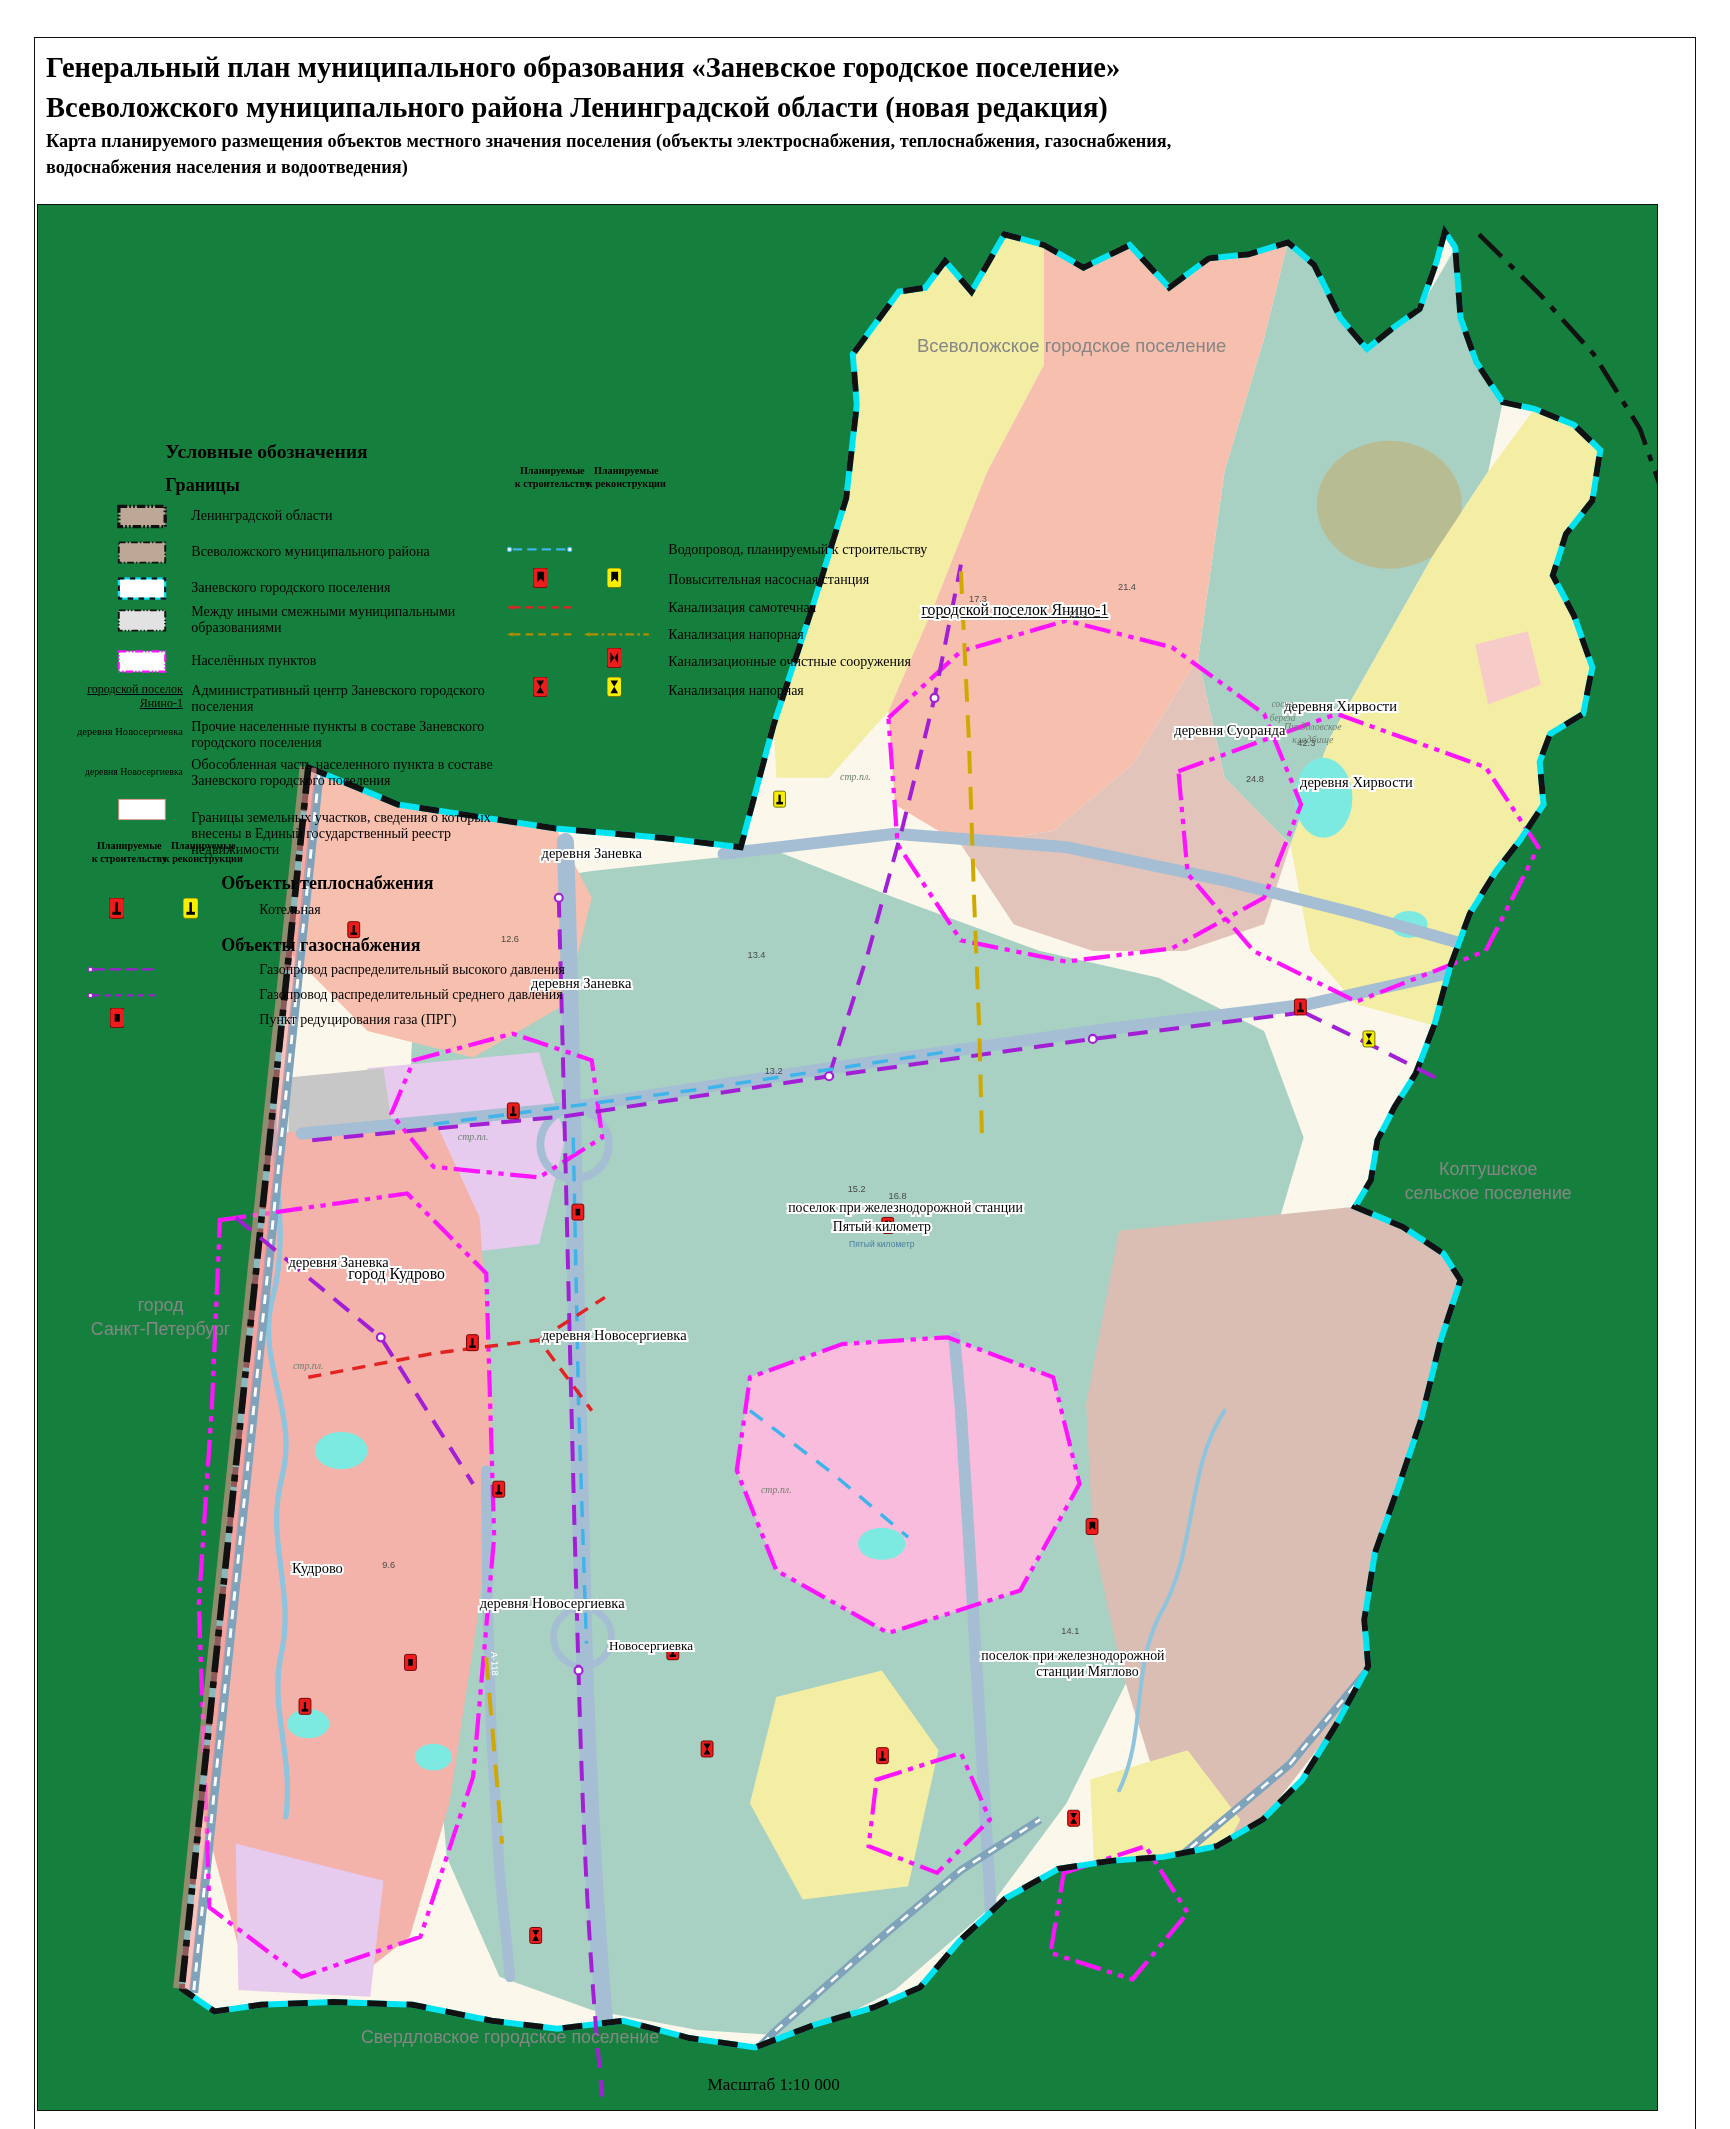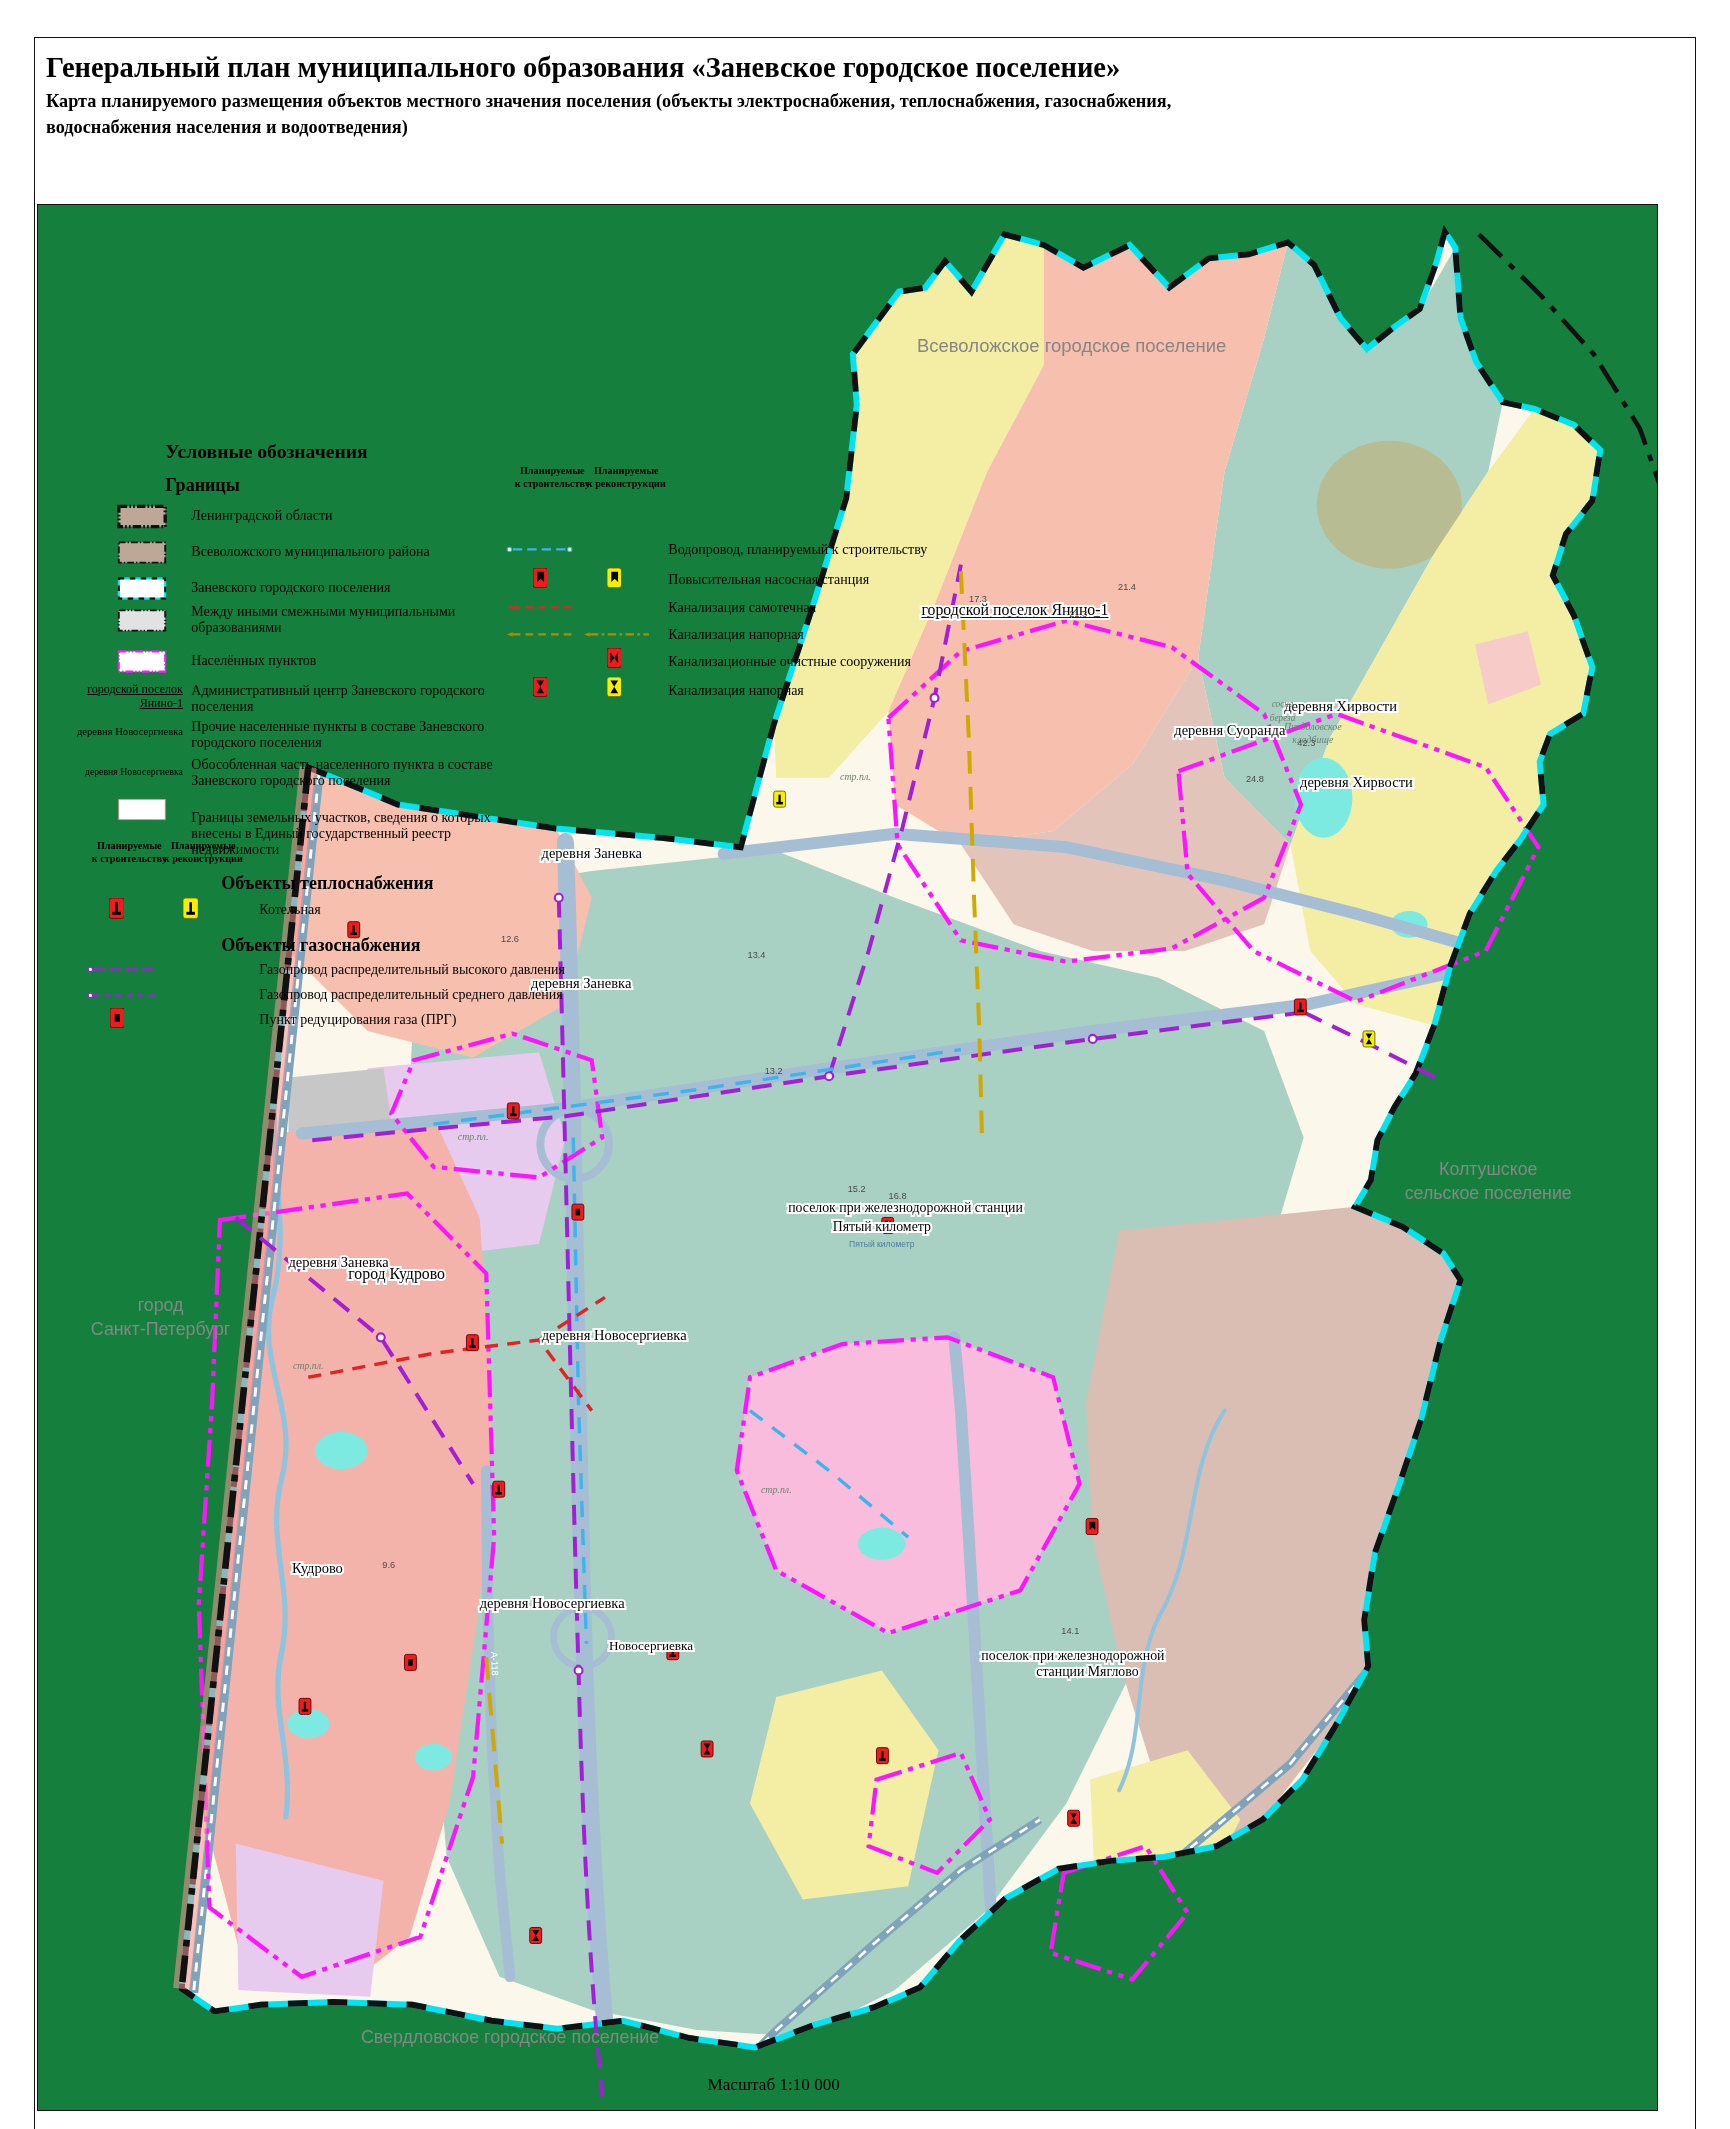--- a/index.html
+++ b/index.html
@@ -63,20 +63,21 @@
   .itemlab{position:absolute;font-size:14px;line-height:15.8px;}
 </style>
 </head>
 <body>
 
 <div class="page">
   <div class="page-border"></div>
 
   <div class="title-block">
     <div class="title-line">Генеральный план муниципального образования «Заневское городское поселение»</div>
+    <div class="title-line">Всеволожского муниципального района Ленинградской области (новая редакция)</div>
     <div class="subtitle-line">Карта планируемого размещения объектов местного значения поселения (объекты электроснабжения, теплоснабжения, газоснабжения,</div>
     <div class="subtitle-line">водоснабжения населения и водоотведения)</div>
   </div>
 
   <div class="map-frame">
     <svg class="map-svg" viewBox="0 0 1228 1430" preserveAspectRatio="none">
       <defs>
         <clipPath id="terrclip">
           <path d="M205,422 L273,450 L393,468 L473,475 L533,482 L558,390 L588,300 L613,220 L621,150 L618,112 L653,65 L673,62 L688,42 L708,65 L733,22 L763,30 L793,47 L828,30 L858,62 L888,40 L918,37 L948,28 L968,45 L988,85 L1008,108 L1028,92 L1048,78 L1061,42 L1067,20 L1075,32 L1079,85 L1091,118 L1111,148 L1135,153 L1165,165 L1185,184 L1179,222 L1159,247 L1149,278 L1165,308 L1179,347 L1172,382 L1147,397 L1139,418 L1142,450 L1124,477 L1106,500 L1086,532 L1071,572 L1059,616 L1045,652 L1029,677 L1016,702 L1011,732 L999,752 L1035,767 L1066,787 L1079,807 L1064,852 L1049,912 L1032,962 L1014,1012 L1006,1062 L1009,1097 L984,1142 L959,1182 L929,1212 L894,1232 L854,1240 L814,1243 L774,1249 L734,1271 L699,1303 L669,1338 L634,1353 L589,1366 L544,1383 L494,1376 L444,1363 L394,1369 L344,1363 L284,1351 L224,1349 L169,1351 L134,1356 L109,1339 Z"></path>
         </clipPath>

